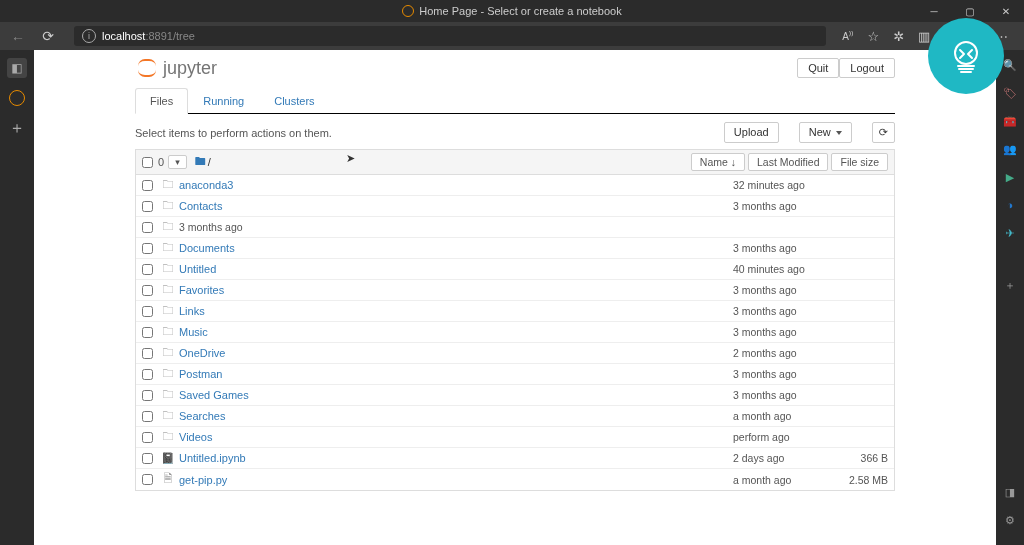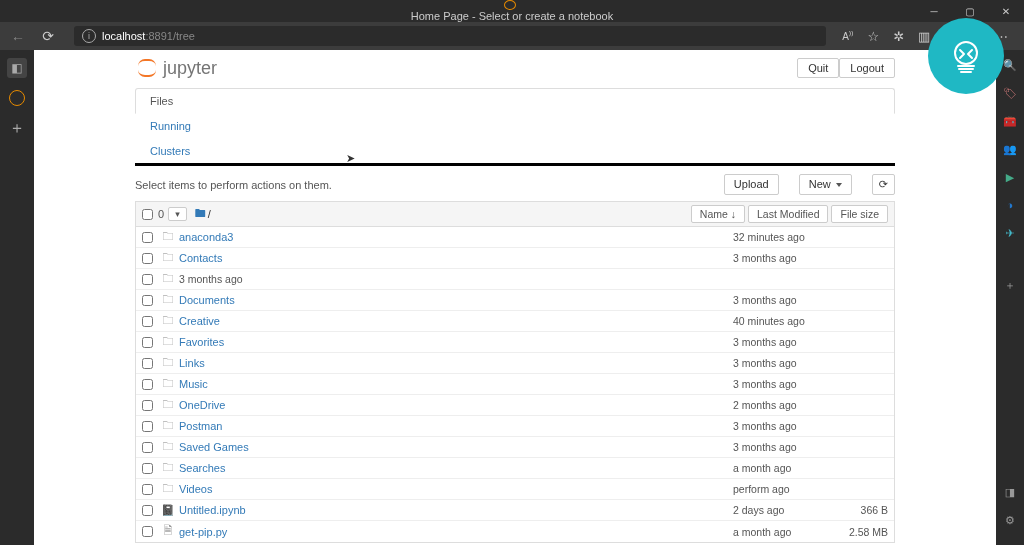--- a/index.html
+++ b/index.html
@@ -1,19 +1,19 @@
 <!DOCTYPE html>
 <html><head>
   <meta charset="utf-8">
   <style>
     * { margin: 0; padding: 0; box-sizing: border-box; font-family: "Segoe UI", Arial, sans-serif; }
     body { width: 1024px; height: 545px; background: #2b2b2b; overflow: hidden; position: relative; }
     
     
-    .title-bar { height: 22px; background: #2b2b2b; display: flex; align-items: center; justify-content: center; position: relative; color: #ccc; font-size: 11px; flex-direction: column; }
+    .title-bar { height: 22px; background: #2b2b2b; display: flex; align-items: center; justify-content: center; position: relative; color: #ccc; font-size: 11px; }
     .title-bar .jupyter-icon { width: 12px; height: 12px; margin-right: 5px; border: 1.5px solid #e68a00; border-radius: 50%; display: inline-block; }
     .title-bar .window-controls { position: absolute; right: 0; top: 0; display: flex; }
     .title-bar .window-controls div { width: 36px; height: 22px; display: flex; align-items: center; justify-content: center; color: #ccc; font-size: 10px; cursor: pointer; }
     
     
     .browser-toolbar { height: 28px; background: #3c3c3c; display: flex; align-items: center; padding: 0 8px; gap: 10px; }
     .browser-toolbar .nav-btn { color: #888; font-size: 14px; width: 20px; text-align: center; cursor: pointer; }
     .browser-toolbar .refresh { color: #ccc; }
     .address-bar { flex: 1; height: 20px; background: #2b2b2b; border-radius: 3px; display: flex; align-items: center; padding: 0 8px; color: #ccc; font-size: 11px; gap: 6px; margin: 0 6px; }
     .address-bar .info-icon { width: 14px; height: 14px; border: 1px solid #aaa; border-radius: 50%; display: flex; align-items: center; justify-content: center; font-size: 9px; color: #aaa; }
@@ -45,21 +45,21 @@
     .jupyter-logo-icon::before, .jupyter-logo-icon::after {
       content: ""; position: absolute; left: 3px; right: 3px; height: 5px;
       border: 2px solid #f37626; border-left: none; border-right: none;
     }
     .jupyter-logo-icon::before { top: 3px; border-bottom: none; border-radius: 9px 9px 0 0; }
     .jupyter-logo-icon::after { bottom: 3px; border-top: none; border-radius: 0 0 9px 9px; }
     .jupyter-buttons { display: flex; }
     .jupyter-buttons button { padding: 3px 10px; font-size: 11px; border: 1px solid #ccc; background: #fff; border-radius: 2px; color: #333; cursor: pointer; }
     
     
-    .jupyter-tabs { display: flex; border-bottom: 3px solid #000000; flex-direction: column; }
+    .jupyter-tabs { display: flex; border-bottom: 1px solid #000000; }
     .jupyter-tabs .tab { padding: 6px 14px; font-size: 11px; color: #337ab7; border: 1px solid transparent; border-bottom: none; cursor: pointer; }
     .jupyter-tabs .tab.active { color: #555; border-color: #ddd; border-bottom: 1px solid #fff; margin-bottom: -1px; border-radius: 3px 3px 0 0; background:#fff;}
     
     
     .toolbar-row { display: flex; justify-content: space-between; align-items: center; padding: 8px 0 6px; font-size: 11px; color: #555; }
     .toolbar-row .actions { display: flex; gap: 20px; }
     .toolbar-row .actions .btn { padding: 3px 9px; border: 1px solid #ccc; background: #fff; border-radius: 2px; font-size: 11px; color: #333; cursor: pointer; }
     .toolbar-row .actions .refresh-btn { padding: 3px 6px; }
     
     
@@ -214,21 +214,21 @@
         <div class="file-row">
           <input type="checkbox" class="checkbox" style="">
           <span class="icon folder">🗀</span>
           <span class="name">Documents</span>
           <span class="modified">3 months ago</span>
           <span class="size"></span>
         </div>
         <div class="file-row">
           <input type="checkbox" class="checkbox" style="">
           <span class="icon folder">🗀</span>
-          <span class="name">Creative</span>
+          <span class="name">Untitled</span>
           <span class="modified">40 minutes ago</span>
           <span class="size"></span>
         </div>
         <div class="file-row">
           <input type="checkbox" class="checkbox" style="">
           <span class="icon folder">🗀</span>
           <span class="name">Favorites</span>
           <span class="modified">3 months ago</span>
           <span class="size"></span>
         </div>

